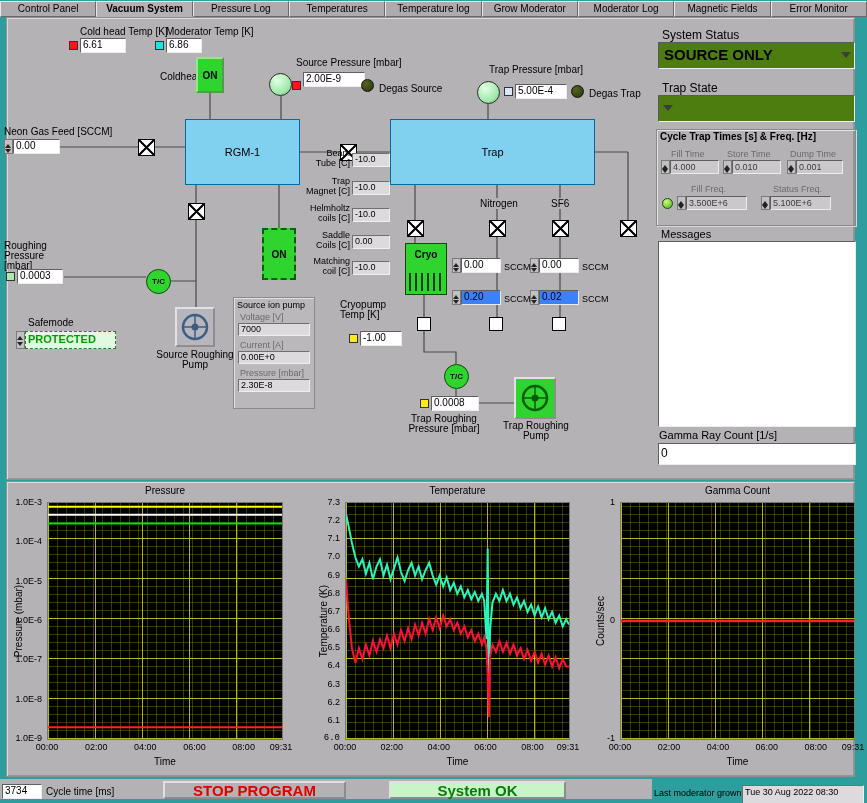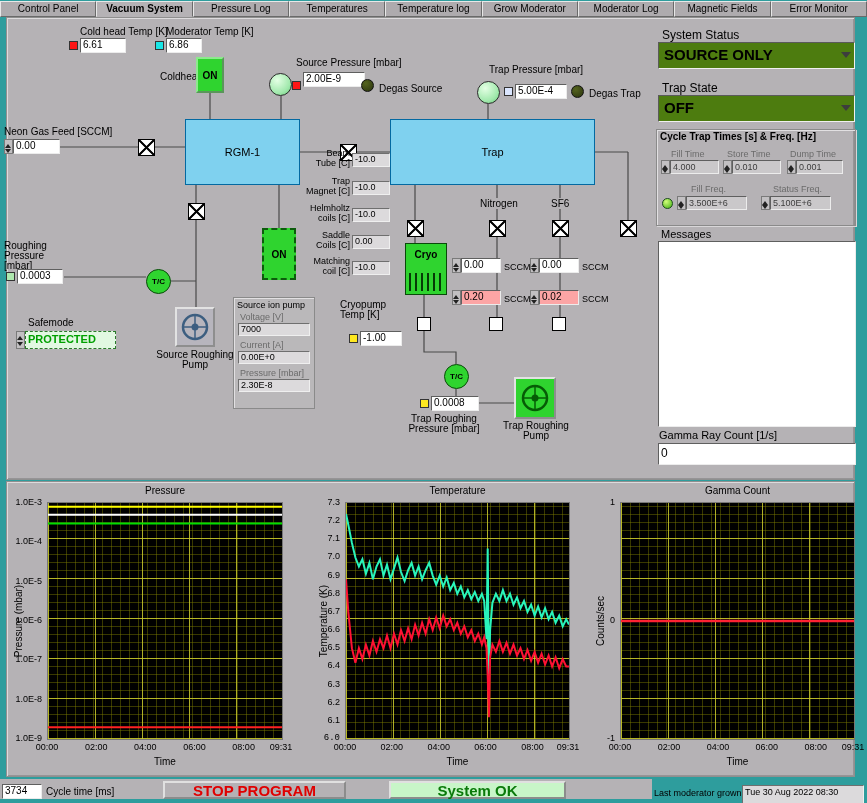--- a/index.html
+++ b/index.html
@@ -23,21 +23,21 @@
 .bb{position:absolute;background:#7fd1ef;border:1px solid #0369a1;display:flex;align-items:center;justify-content:center;font-size:11px}
 .gbtn{position:absolute;background:#2fd42f;border:2px outset #8cea8c;display:flex;align-items:center;justify-content:center;font-size:10px;font-weight:bold}
 .gdash{position:absolute;background:#2fd42f;border:2px dashed #0c5c0c;display:flex;align-items:center;justify-content:center;font-size:10px;font-weight:bold}
 .numctl{position:absolute;display:flex;height:15px}
 .numctl .spin{width:9px;background:#c2c0c2;border:1px solid #7a7a7a;display:flex;flex-direction:column}
 .spin i{flex:1;position:relative}
 .spin i.up::after{content:"";position:absolute;left:0;top:1px;border:3px solid transparent;border-bottom:4px solid #222}
 .spin i.dn::after{content:"";position:absolute;left:0;top:2px;border:3px solid transparent;border-top:4px solid #222}
 .numctl .nbox{flex:1;background:#fff;border:1px solid;border-color:#5f5f5f #ececec #ececec #5f5f5f;font-size:10px;line-height:12px;padding:0 2px;white-space:nowrap;overflow:hidden}
 .numctl.dim .nbox{background:#cac8ca;color:#3d3d3d;font-size:9px}
-.numctl.yel .nbox{background:#fca5a5}
+.numctl.yel .nbox{background:#3b82f6}
 .pump{position:absolute;border:2px outset #e2e2e2;display:flex;align-items:center;justify-content:center}
 .pump.src{background:#b7b5bd}
 .pump.trp{background:#2fd42f}
 .cryo{position:absolute;background:#2fd42f;border:1px solid #0a4a0a;font-size:10px;text-align:center;padding-top:5px;font-weight:bold}
 .cryo::after{content:"";position:absolute;left:3px;right:3px;bottom:3px;height:18px;background:repeating-linear-gradient(90deg,#063c06 0 2px,transparent 2px 6px)}
 .dd{position:absolute;background:#4d7c0f;border:1px solid;border-color:#5a5a5a #f0f0f0 #f0f0f0 #5a5a5a;display:flex;align-items:flex-start}
 .dd .txt{flex:1;font-weight:bold;font-size:15px;line-height:24px;padding-left:5px;white-space:nowrap;overflow:hidden}
 .dd .arr{width:17px;background:#c6c4c6;border-left:1px solid #8a8a8a;position:relative}
 .dd .arr::after{content:"";position:absolute;left:3px;top:9px;border:5px solid transparent;border-top:6px solid #3d3d3d}
 .hdr{position:absolute;font-size:12px;white-space:nowrap}
@@ -232,21 +232,20 @@
 </div>
 <div class="clbl" style="left:498px;top:421px;width:76px;font-size:10px">Trap Roughing Pump</div>
 
 <div class="hdr" style="left:662px;top:28px">System Status</div>
 <div class="dd" style="left:658px;top:42px;width:197px;height:27px">
   <span class="txt">SOURCE ONLY</span>
   <span class="arr"></span>
 </div>
 <div class="hdr" style="left:662px;top:81px">Trap State</div>
 <div class="dd" style="left:658px;top:95px;width:197px;height:27px">
-  <span class="txt">OFF</span>
   <span class="arr"></span>
 </div>
 
 <div class="cpanel" style="left:656px;top:129px;width:200px;height:97px">
   <div class="lbl" style="left:3px;top:1px;font-weight:bold">Cycle Trap Times [s] &amp; Freq. [Hz]</div>
   <div class="dlbl" style="left:14px;top:19px">Fill Time</div>
   <div class="dlbl" style="left:70px;top:19px">Store Time</div>
   <div class="dlbl" style="left:133px;top:19px">Dump Time</div>
   <div class="numctl dim" style="left:4px;top:30px;width:58px;height:14px">
     <span class="spin">

